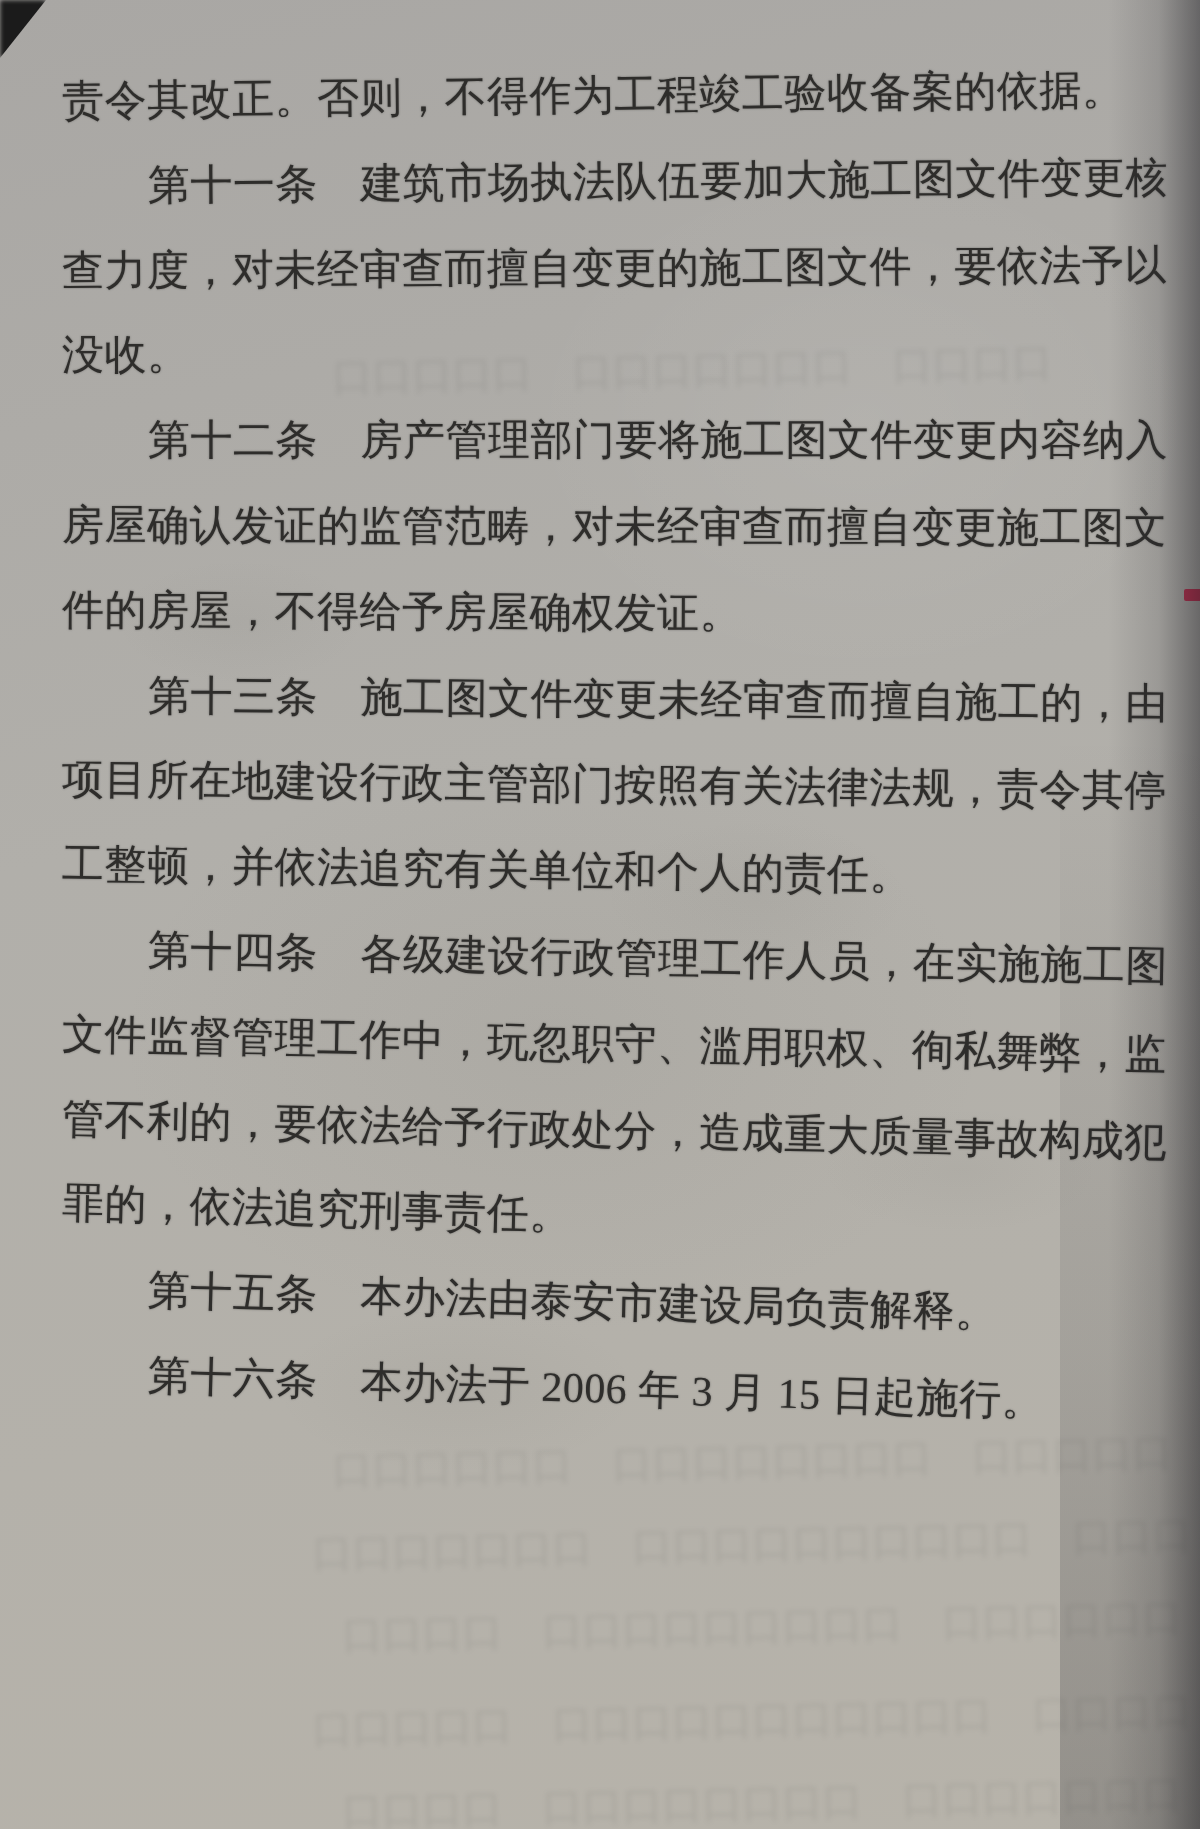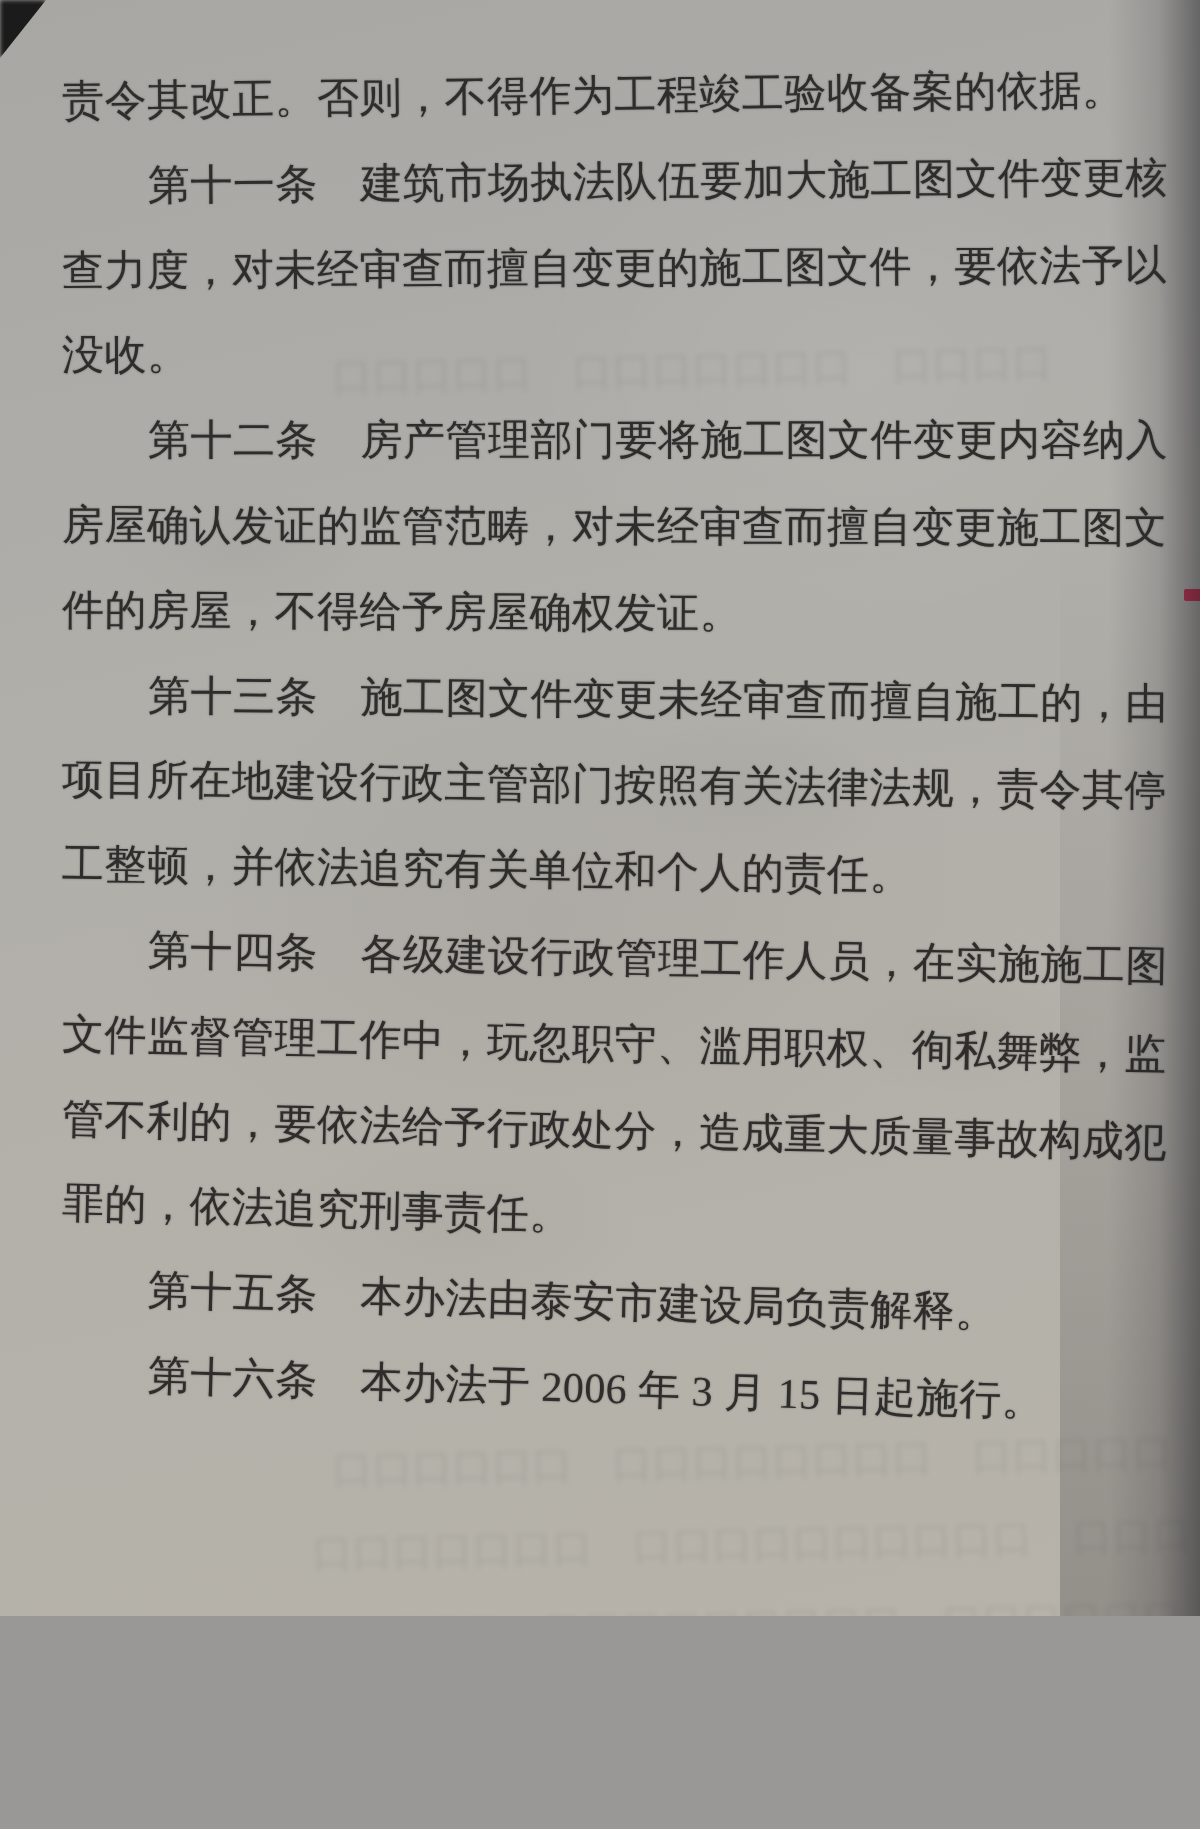--- a/index.html
+++ b/index.html
@@ -11,21 +11,21 @@
   }
   html,body{margin:0;padding:0;}
   body{
     width:1200px;height:1829px;
     font-family:"Liberation Serif","DejaVu Serif",serif;
     overflow:hidden;
     background:#9a9896;
   }
   .page{
     position:relative;
-    width:1200px;height:1616px;
+    width:1200px;height:1829px;
     background:
       radial-gradient(620px 420px at 46% 57%, rgba(120,118,112,0.10), rgba(0,0,0,0) 70%),
       radial-gradient(500px 380px at 72% 23%, rgba(255,255,255,0.06), rgba(0,0,0,0) 70%),
       linear-gradient(168deg, var(--paper-top) 0%, var(--paper-mid) 42%, var(--paper-bottom) 100%);
     overflow:hidden;
   }
   
   .page::before{
     content:"";
     position:absolute;inset:0;

